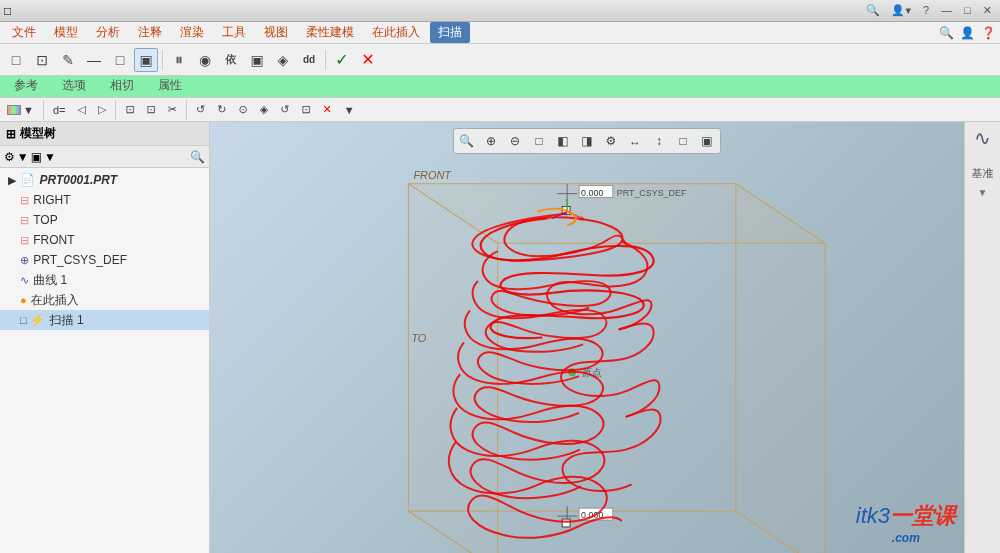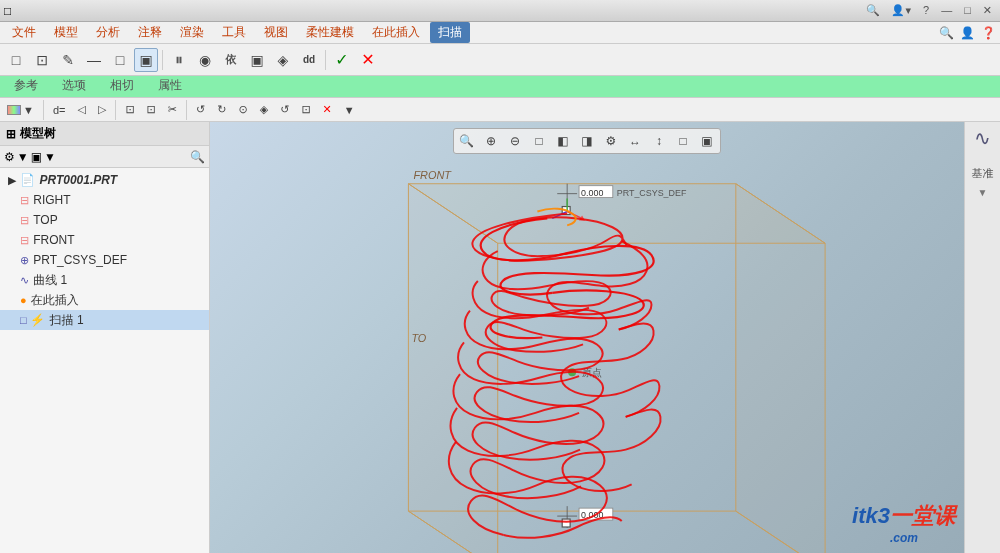--- a/index.html
+++ b/index.html
@@ -456,21 +456,21 @@
 
       <path d="M 412,207 C 427,202 445,196 447,208 C 449,220 434,233 415,237 C 396,241 375,237 362,244 C 349,251 352,264 368,270 C 384,276 406,275 422,268 C 438,261 452,252 453,264 C 454,276 438,290 419,295" fill="none" stroke="#e00" stroke-width="2" opacity="0.85"></path>
 
       <path d="M 419,295 C 436,289 452,282 454,295 C 456,308 439,323 419,328 C 399,333 376,328 363,336 C 350,344 354,358 370,365 C 386,372 409,371 425,363" fill="none" stroke="#e00" stroke-width="2" opacity="0.85"></path>
 
       <path d="M 330,88 C 345,83 358,85 365,90 C 372,95 368,100 360,102" fill="none" stroke="#f80" stroke-width="2" opacity="0.9"></path>
 
     </svg>
 
     <div id="watermark">
-      <span style="color:#1e5ab0; font-style:italic; font-weight:bold; font-size:22px;">itk3</span><span style="color:#e83020; font-style:italic; font-weight:bold; font-size:22px;margin-top:35px;">一堂课</span>
+      <span style="color:#1e5ab0; font-style:italic; font-weight:normal; font-size:22px;">itk3</span><span style="color:#e83020; font-style:italic; font-weight:bold; font-size:22px;margin-top:35px;">一堂课</span>
       <div style="font-size:12px; color:#1e5ab0; text-align:center;">.com</div>
     </div>
   </div>
 
   <div id="right-panel">
     <span style="font-size:20px; color:#557;">∿</span>
     <span style="font-size:11px; color:#555; margin-top:12px;">基准</span>
     <span style="font-size:10px; color:#777; margin-top:2px; cursor:pointer;">▼</span>
   </div>
 

